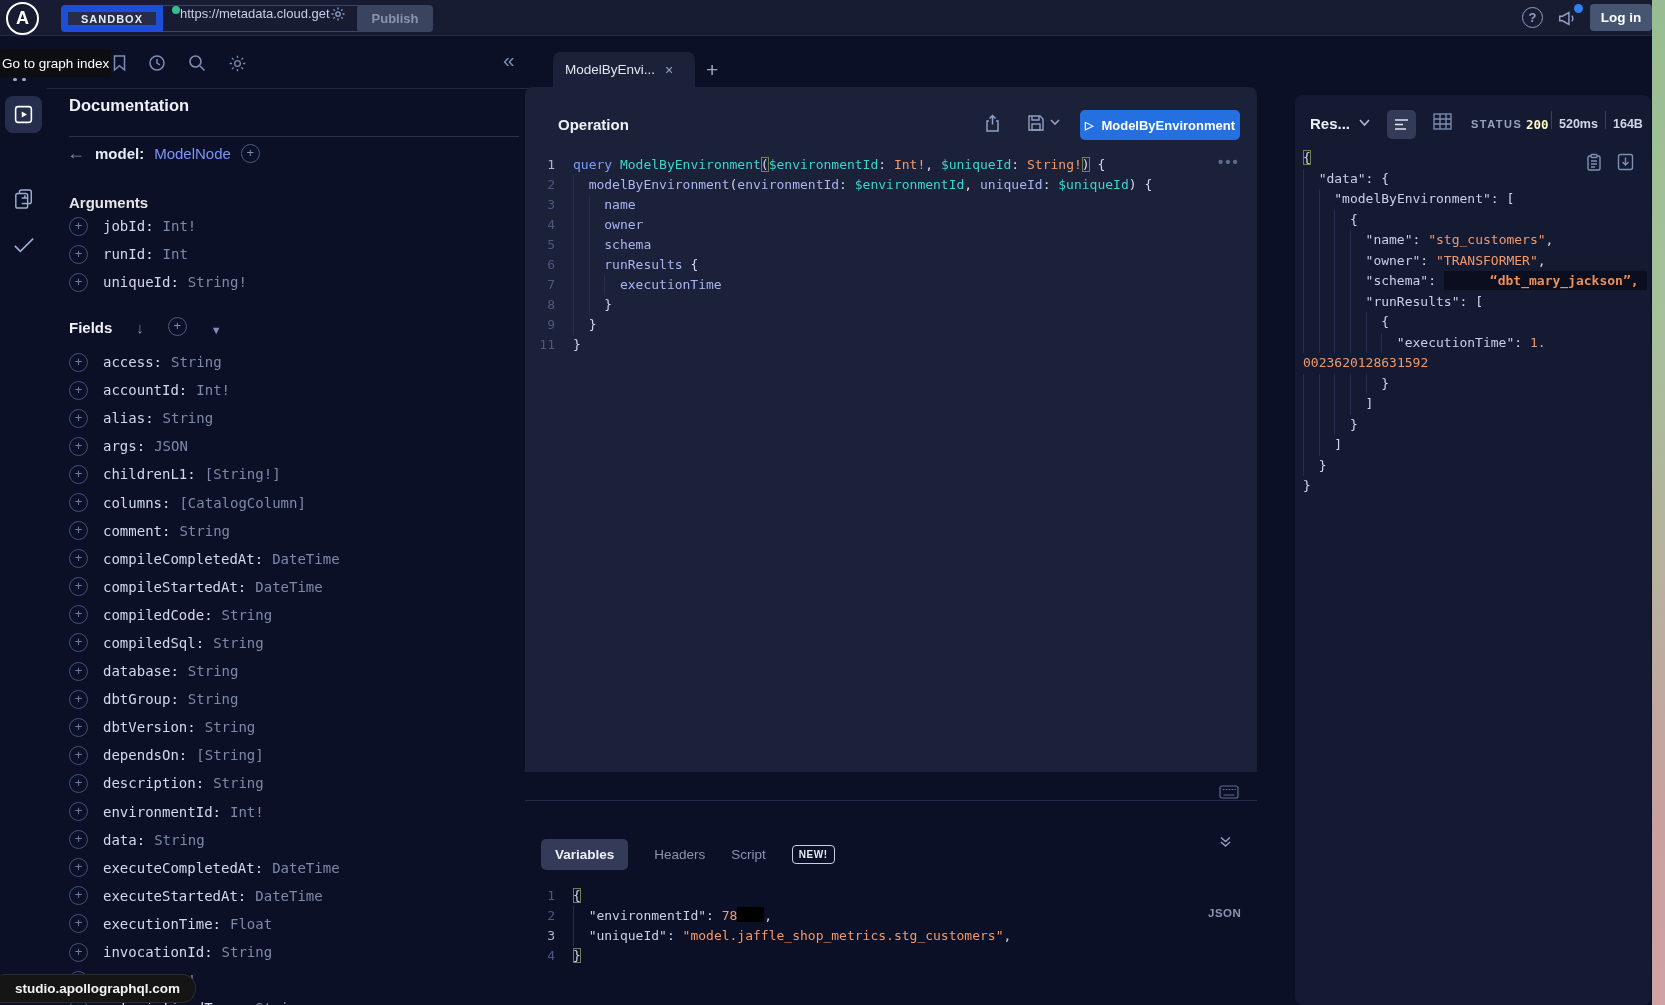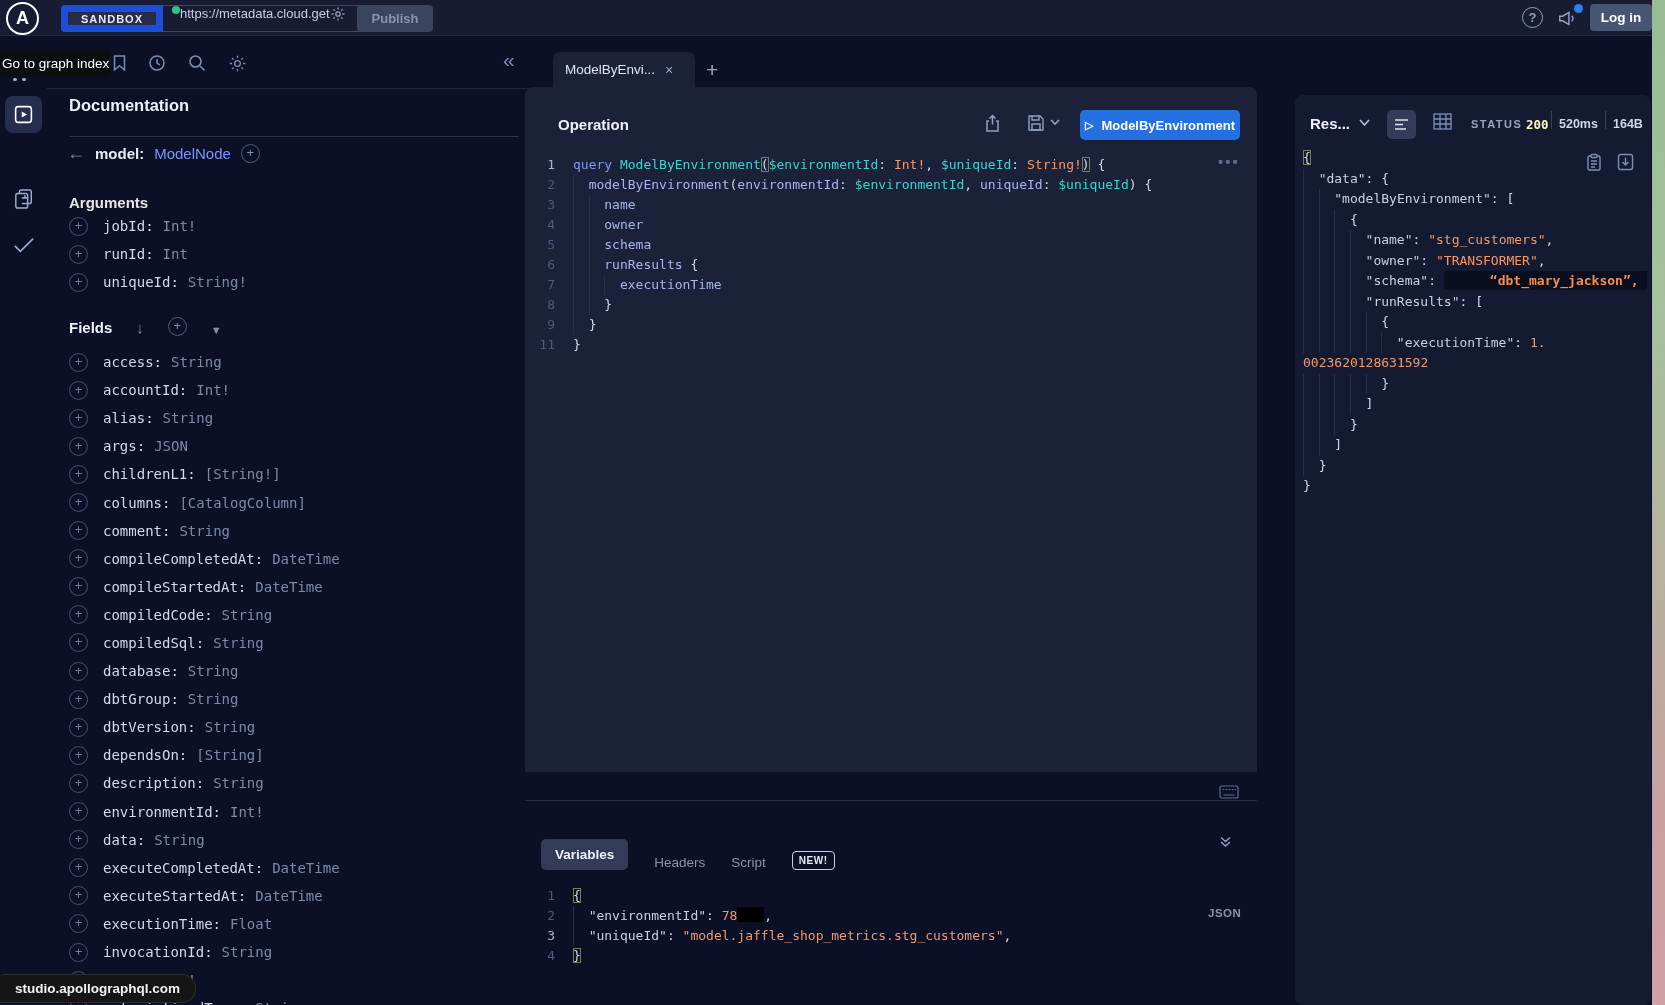--- a/index.html
+++ b/index.html
@@ -68,21 +68,21 @@
   
   #op{position:absolute;left:525px;top:87px;width:732px;height:685px;background:#1b2139;border-radius:8px 8px 0 0}
   #op-title{position:absolute;left:33px;top:29px;font-size:15px;font-weight:bold;color:#eef1f8}
   .op-hicon{position:absolute;top:27px;color:#8fa0c4}
   #run-btn{position:absolute;left:555px;top:23px;width:160px;height:30px;background:#2470e0;border-radius:5px;color:#fff;font-weight:bold;font-size:13px;display:flex;align-items:center;justify-content:center;gap:8px}
   #run-btn .tri{font-size:11px}
   #op-ellipsis{position:absolute;left:693px;top:66px;color:#5d6b8f;font-size:15px;letter-spacing:2px;font-weight:bold}
   #op-editor{position:absolute;left:0;top:68px;width:100%}
   #kbd-icon{position:absolute;left:694px;top:698px;color:#5d6b8f}
   #vars-divider{position:absolute;left:0;top:713px;width:100%;height:1px;background:#242b49}
-  #vars-tabs{position:absolute;left:16px;top:752px;height:31px;display:flex;align-items:flex-end;gap:26px}
+  #vars-tabs{position:absolute;left:16px;top:752px;height:31px;display:flex;align-items:center;gap:26px}
   #tab-variables{background:#343b58;border-radius:5px;height:31px;display:flex;align-items:center;padding:0 14px;font-size:13.5px;font-weight:bold;color:#eef1f8}
   .vtab{font-size:13.5px;color:#8a93ad}
   #new-badge{border:1.5px solid #c7cfe2;border-radius:4px;font-size:10px;font-weight:bold;color:#e6eaf4;padding:3px 6px;letter-spacing:.5px}
   #vars-collapse{position:absolute;left:694px;top:748px;color:#8fa0c4}
   #json-label{position:absolute;left:683px;top:820px;font-size:11.5px;font-weight:bold;color:#8a93ad;letter-spacing:.5px}
   #vars-editor{position:absolute;left:0;top:799px;width:100%}
 
   
   .cl{height:20px;line-height:20px;font-family:"DejaVu Sans Mono",monospace;font-size:13px;white-space:pre}
   .ln{display:inline-block;width:48px;text-align:right;padding-right:18px;color:#4c587e}

